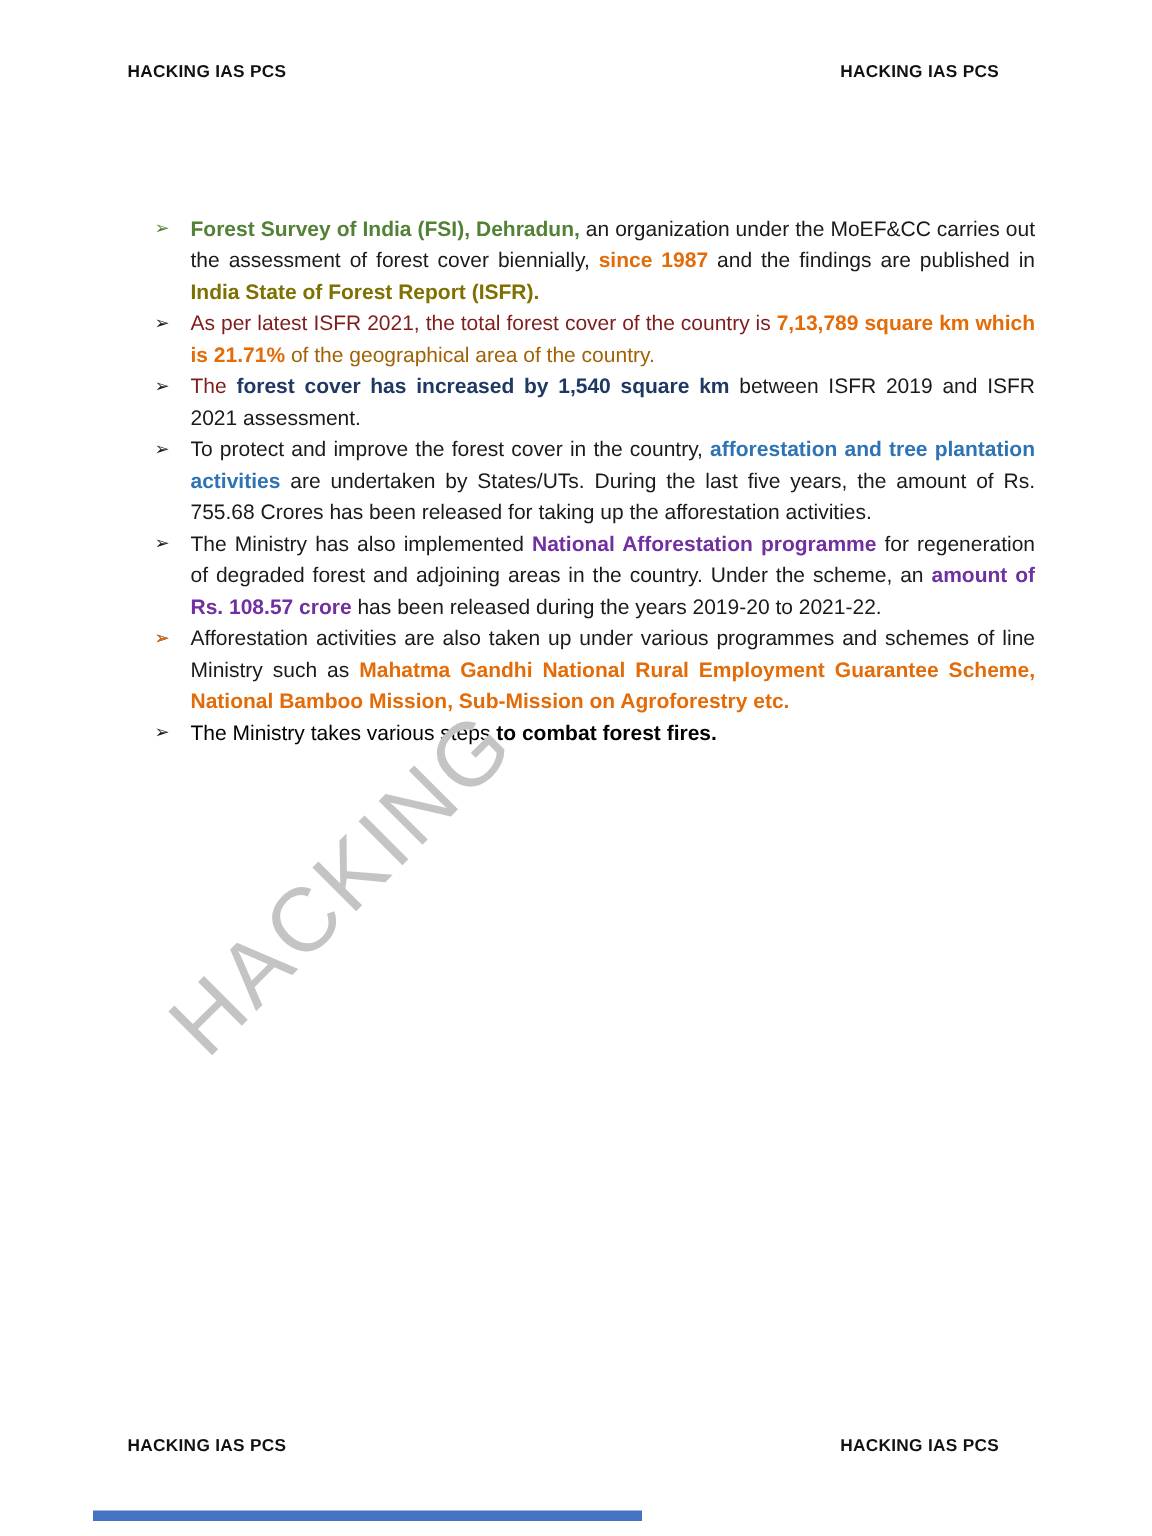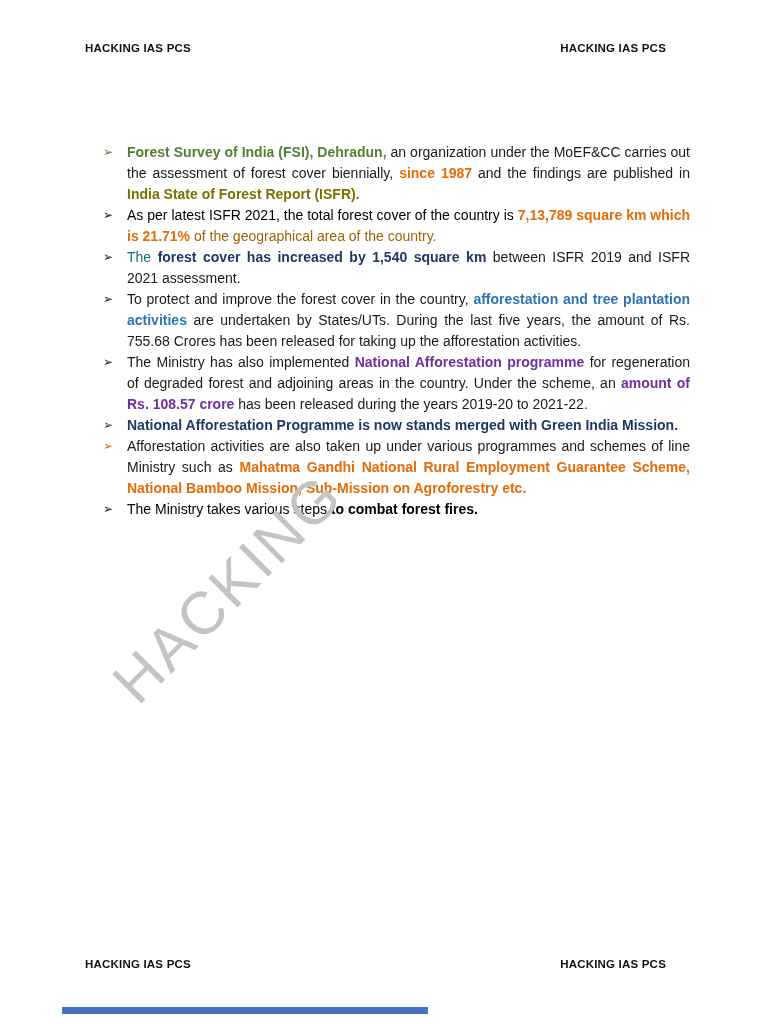--- a/index.html
+++ b/index.html
@@ -102,25 +102,25 @@
 <div class="page">
 
   <div class="header-row">
     <span>HACKING IAS PCS</span>
     <span>HACKING IAS PCS</span>
   </div>
 
 
   <ul class="bullets" id="bullet-list">
       <li><span class="marker" style="color: rgb(83, 129, 53);">➢</span><span style="color: rgb(83, 129, 53); font-weight: 700;">Forest Survey of India (FSI), Dehradun, </span><span style="color: rgb(26, 26, 26);">an organization under the MoEF&amp;CC carries out the assessment of forest cover biennially, </span><span style="color: rgb(227, 108, 9); font-weight: 700;">since 1987 </span><span style="color: rgb(26, 26, 26);">and the findings are published in </span><span style="color: rgb(127, 112, 0); font-weight: 700;">India State of Forest Report (ISFR).</span></li>
-      <li><span class="marker" style="color: rgb(26, 26, 26);">➢</span><span style="color: #000000;">As per latest ISFR 2021, the total forest cover of the country is </span><span style="color: rgb(227, 108, 9); font-weight: 700;">7,13,789 square km which is 21.71% </span><span style="color: #a16207;">of the geographical area of the country.</span></li>
-      <li><span class="marker" style="color: rgb(26, 26, 26);">➢</span><span style="color: #0f766e;">The </span><span style="color: rgb(31, 56, 100); font-weight: 700;">forest cover has increased by 1,540 square km </span><span style="color: rgb(26, 26, 26);">between ISFR 2019 and ISFR 2021 assessment.</span></li>
+      <li><span class="marker" style="color: rgb(26, 26, 26);">➢</span><span style="color: #7f1d1d;">As per latest ISFR 2021, the total forest cover of the country is </span><span style="color: rgb(227, 108, 9); font-weight: 700;">7,13,789 square km which is 21.71% </span><span style="color: #a16207;">of the geographical area of the country.</span></li>
+      <li><span class="marker" style="color: rgb(26, 26, 26);">➢</span><span style="color: #7f1d1d;">The </span><span style="color: rgb(31, 56, 100); font-weight: 700;">forest cover has increased by 1,540 square km </span><span style="color: rgb(26, 26, 26);">between ISFR 2019 and ISFR 2021 assessment.</span></li>
       <li><span class="marker" style="color: rgb(26, 26, 26);">➢</span><span style="color: rgb(26, 26, 26);">To protect and improve the forest cover in the country, </span><span style="color: rgb(46, 116, 181); font-weight: 700;">afforestation and tree plantation activities </span><span style="color: rgb(26, 26, 26);">are undertaken by States/UTs. During the last five years, the amount of Rs. 755.68 Crores has been released for taking up the afforestation activities.</span></li>
       <li><span class="marker" style="color: rgb(26, 26, 26);">➢</span><span style="color: rgb(26, 26, 26);">The Ministry has also implemented </span><span style="color: rgb(112, 48, 160); font-weight: 700;">National Afforestation programme </span><span style="color: rgb(26, 26, 26);">for regeneration of degraded forest and adjoining areas in the country. Under the scheme, an </span><span style="color: rgb(112, 48, 160); font-weight: 700;">amount of Rs. 108.57 crore </span><span style="color: rgb(26, 26, 26);">has been released during the years 2019-20 to 2021-22.</span></li>
-      <li><span class="marker" style="color: rgb(31, 56, 100);">➢</span><span style="color: rgb(31, 56, 100); font-weight: 700;">National Afforestation Programme is now stands merged with Green India Mission.</span></li>
+      <li><span class="marker" style="color: rgb(31, 56, 100);">➢</span></li>
       <li><span class="marker" style="color: rgb(227, 108, 9);">➢</span><span style="color: rgb(26, 26, 26);">Afforestation activities are also taken up under various programmes and schemes of line Ministry such as </span><span style="color: rgb(227, 108, 9); font-weight: 700;">Mahatma Gandhi National Rural Employment Guarantee Scheme, National Bamboo Mission, Sub-Mission on Agroforestry etc.</span></li>
       <li><span class="marker" style="color: rgb(26, 26, 26);">➢</span><span style="color: #000000;">The Ministry takes various steps </span><span style="color: #000000; font-weight: 700;">to combat forest fires.</span></li>
     </ul>
 
   <div class="watermark" style="color: rgb(196, 196, 196);">HACKING</div>
 
   <div class="footer-row">
     <span>HACKING IAS PCS</span>
     <span>HACKING IAS PCS</span>
   </div>

